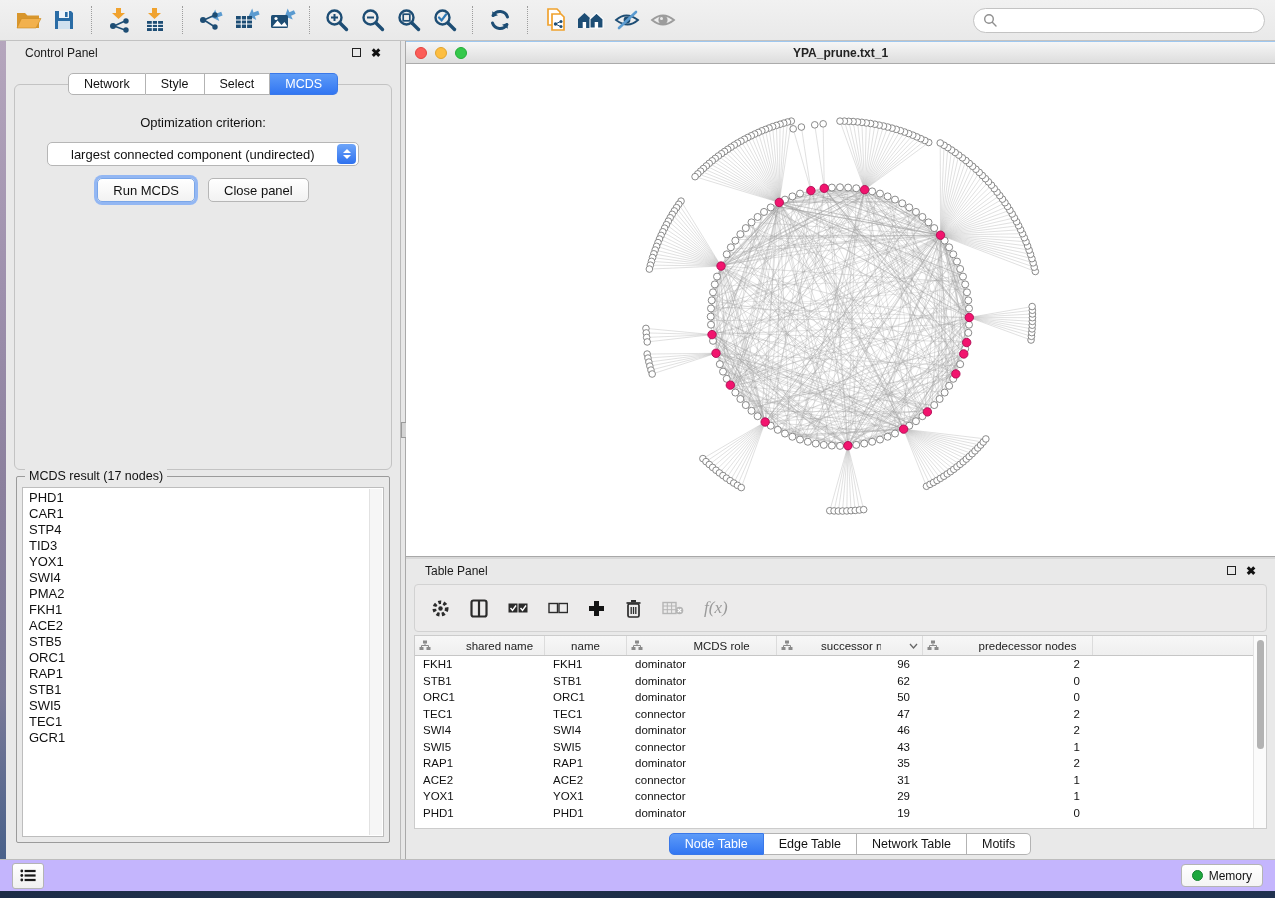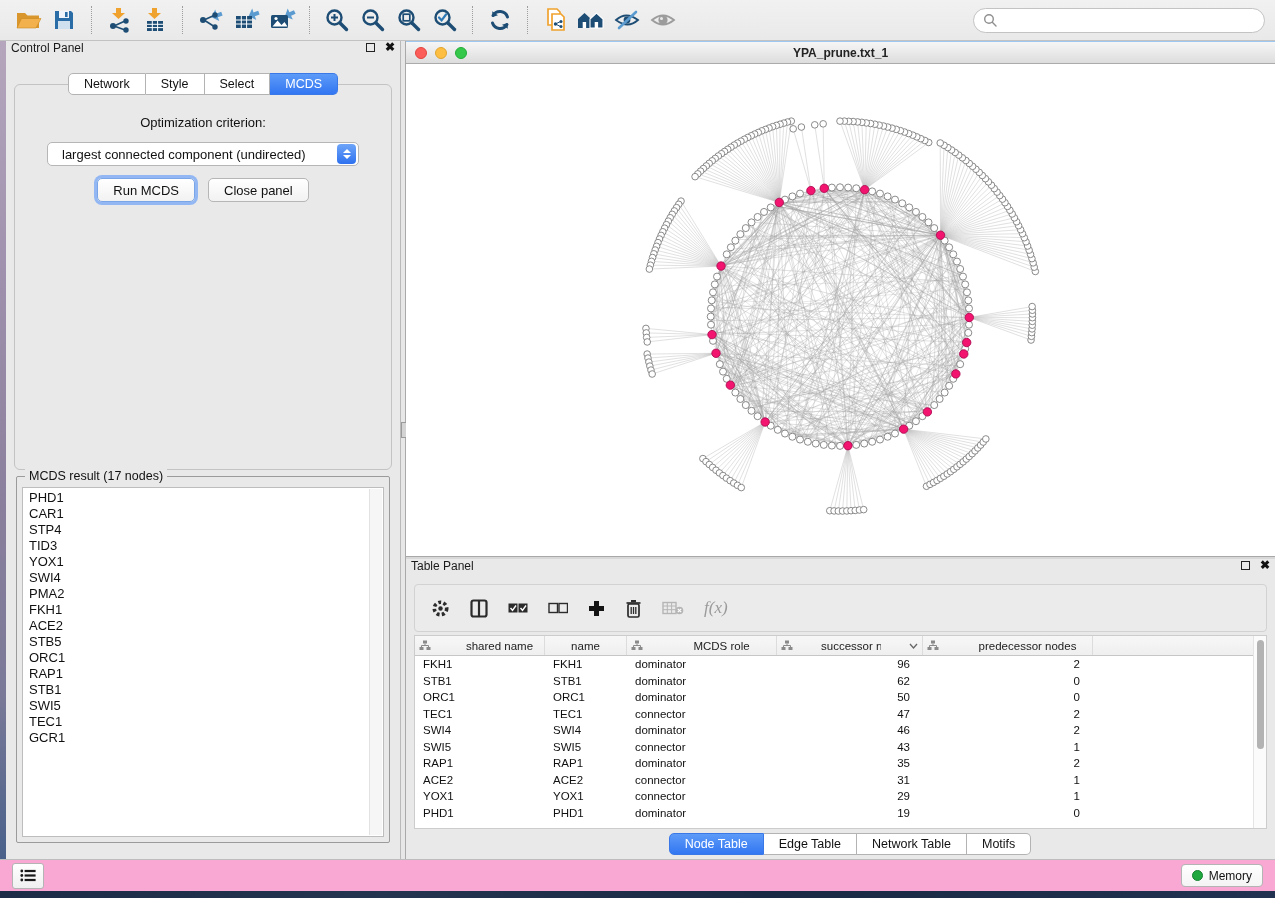--- a/index.html
+++ b/index.html
@@ -18,35 +18,35 @@
   .tb-sep { width:0; height:28px; border-left:1px dotted #9d9d9d; margin:0 9px; }
   .search-box { margin-left:auto; width:292px; height:25px; background:#fff; border:1px solid #c3c3c3; border-radius:13px; display:flex; align-items:center; padding:0 9px; gap:6px; }
   .search-box input { border:none; outline:none; flex:1; font-size:12px; font-family:"Liberation Sans",sans-serif; background:transparent; }
 
   
   .main { flex:1; display:flex; min-height:0; }
   .desk-strip { width:6px; background:linear-gradient(180deg,#b5a6bd 0%,#9e90ad 30%,#8b809d 55%,#64719171 80%,#49618a 100%), #8b809d; }
 
   
   .control-panel { width:394px; background:#e9e9e9; display:flex; flex-direction:column; }
-  .panel-titlebar { height:23px; flex:0 0 23px; display:flex; align-items:flex-start; padding:0 5px; font-size:12px; color:#1a1a1a; }
+  .panel-titlebar { height:23px; flex:0 0 23px; display:flex; align-items:center; padding:0 19px; font-size:12px; color:#1a1a1a; }
   .panel-ctrls { margin-left:auto; display:flex; align-items:center; gap:10px; }
   .float-ic { width:9px; height:9px; border:1.6px solid #222; display:inline-block; }
   .close-ic { font-size:12px; font-weight:bold; color:#111; line-height:1; }
 
   .cp-tabwrap { position:relative; flex:0 0 386px; margin:20px 8px 0 8px; border:1px solid #c3c3c3; border-radius:6px; background:#e9e9e9; }
   .seg-tabs { position:absolute; top:-12px; left:0; right:0; display:flex; justify-content:center; }
   .seg-tab { background:#fff; border:1px solid #b3b3b3; border-left-width:0; padding:3px 15px; font-size:12.5px; color:#111; cursor:default; }
   .seg-tab:first-child { border-left-width:1px; border-radius:5px 0 0 5px; }
   .seg-tab:last-child { border-radius:0 5px 5px 0; }
   .seg-tab.active { background:linear-gradient(#5d9bf8,#3276f2); color:#fff; border-color:#3a78e8; }
   .cp-inner { padding-top:30px; display:flex; flex-direction:column; align-items:center; gap:12px; }
   .opt-label { font-size:13px; color:#111; }
   .dropdown { width:312px; height:24px; background:#fff; border:1px solid #b6b6b6; border-radius:5px; display:flex; align-items:center; }
-  .dropdown .dd-value { flex:1; font-size:13px; padding:0 8px 0 14px; white-space:nowrap; }
+  .dropdown .dd-value { flex:1; font-size:13px; padding:0 8px 0 23px; white-space:nowrap; }
   .dd-stepper { width:19px; height:20px; margin-right:2px; border-radius:4px; background:linear-gradient(#6ea5f9,#2e71ef); display:flex; flex-direction:column; align-items:center; justify-content:center; gap:2px; }
   .dd-up { width:0;height:0;border-left:4px solid transparent;border-right:4px solid transparent;border-bottom:4px solid #fff; }
   .dd-dn { width:0;height:0;border-left:4px solid transparent;border-right:4px solid transparent;border-top:4px solid #fff; }
   .btn-row { display:flex; gap:13px; }
   .push-btn { height:24px; padding:0 15px; background:linear-gradient(#ffffff,#f2f2f2); border:1px solid #b6b6b6; border-radius:5px; font-size:13px; font-family:"Liberation Sans",sans-serif; color:#111; }
   .push-btn.focused { box-shadow:0 0 0 3px rgba(90,150,250,.6); border-color:#7aa6e8; }
 
   .mcds-fieldset { flex:1; margin:6px 10px 16px 10px; border:1px solid #9b9b9b; border-radius:2px; position:relative; padding:10px 5px 5px 5px; display:flex; }
   .mcds-legend { position:absolute; top:-8px; left:8px; background:#e9e9e9; padding:0 4px; font-size:12.5px; color:#111; }
   .mcds-list { flex:1; background:#fff; border:1px solid #bdbdbd; overflow:hidden; position:relative; padding:2px 0 0 6px; }
@@ -84,21 +84,21 @@
   .th svg { flex:0 0 auto; }
   .tbody { flex:1; position:relative; }
   .tr { display:flex; height:16.5px; align-items:center; }
   .td { font-size:11.5px; color:#111; padding:0 8px; white-space:nowrap; overflow:hidden; }
   .td.num { text-align:right; padding-right:13px; }
   .tbl-scroll { position:absolute; top:0; right:0; bottom:0; width:13px; background:#fbfbfb; border-left:1px solid #e4e4e4; }
   .tbl-thumb { position:absolute; top:4px; left:3px; width:7px; height:57%; background:#b3b3b3; border-radius:4px; }
   .tp-tabs { flex:0 0 30px; display:flex; justify-content:center; align-items:center; }
 
   
-  .status-bar { flex:0 0 32px; background:#f9a8d4; border-top:1px solid #bdbdbd; display:flex; align-items:center; padding:0 12px; }
+  .status-bar { flex:0 0 32px; background:#c4b5fd; border-top:1px solid #bdbdbd; display:flex; align-items:center; padding:0 12px; }
   .ham-btn { width:32px; height:26px; background:linear-gradient(#fff,#f0f0f0); border:1px solid #b4b4b4; border-radius:3px; display:flex; align-items:center; justify-content:center; }
   .mem-btn { margin-left:auto; height:23px; background:linear-gradient(#ffffff,#f4f4f4); border:1px solid #b4b4b4; border-radius:4px; display:flex; align-items:center; gap:6px; padding:0 10px; font-size:12px; color:#111; }
   .mem-dot { width:11px; height:11px; border-radius:50%; background:#1ea83e; border:1px solid #158230; }
 </style>
 </head>
 <body>
 
 <div class="app">
 
   <div class="toolbar">

